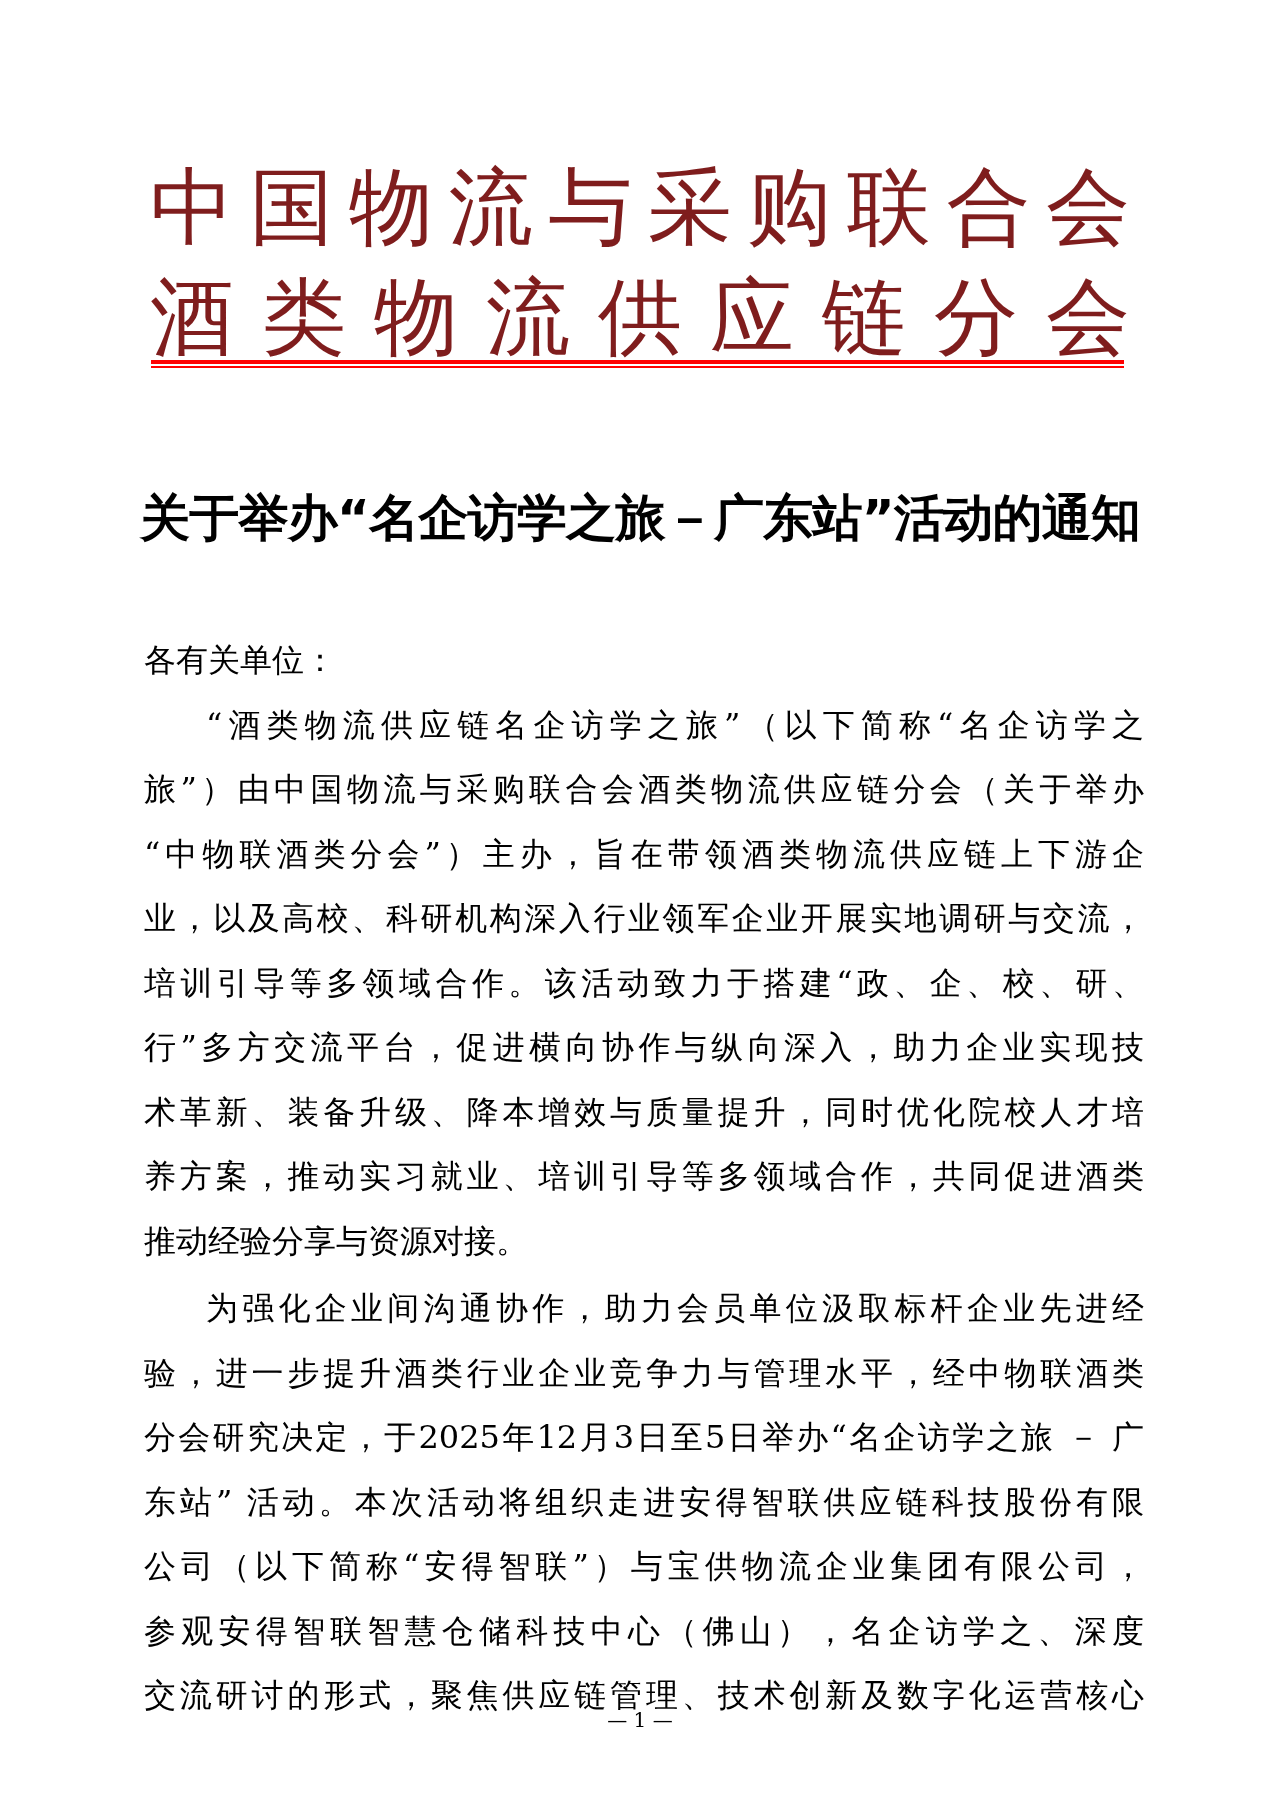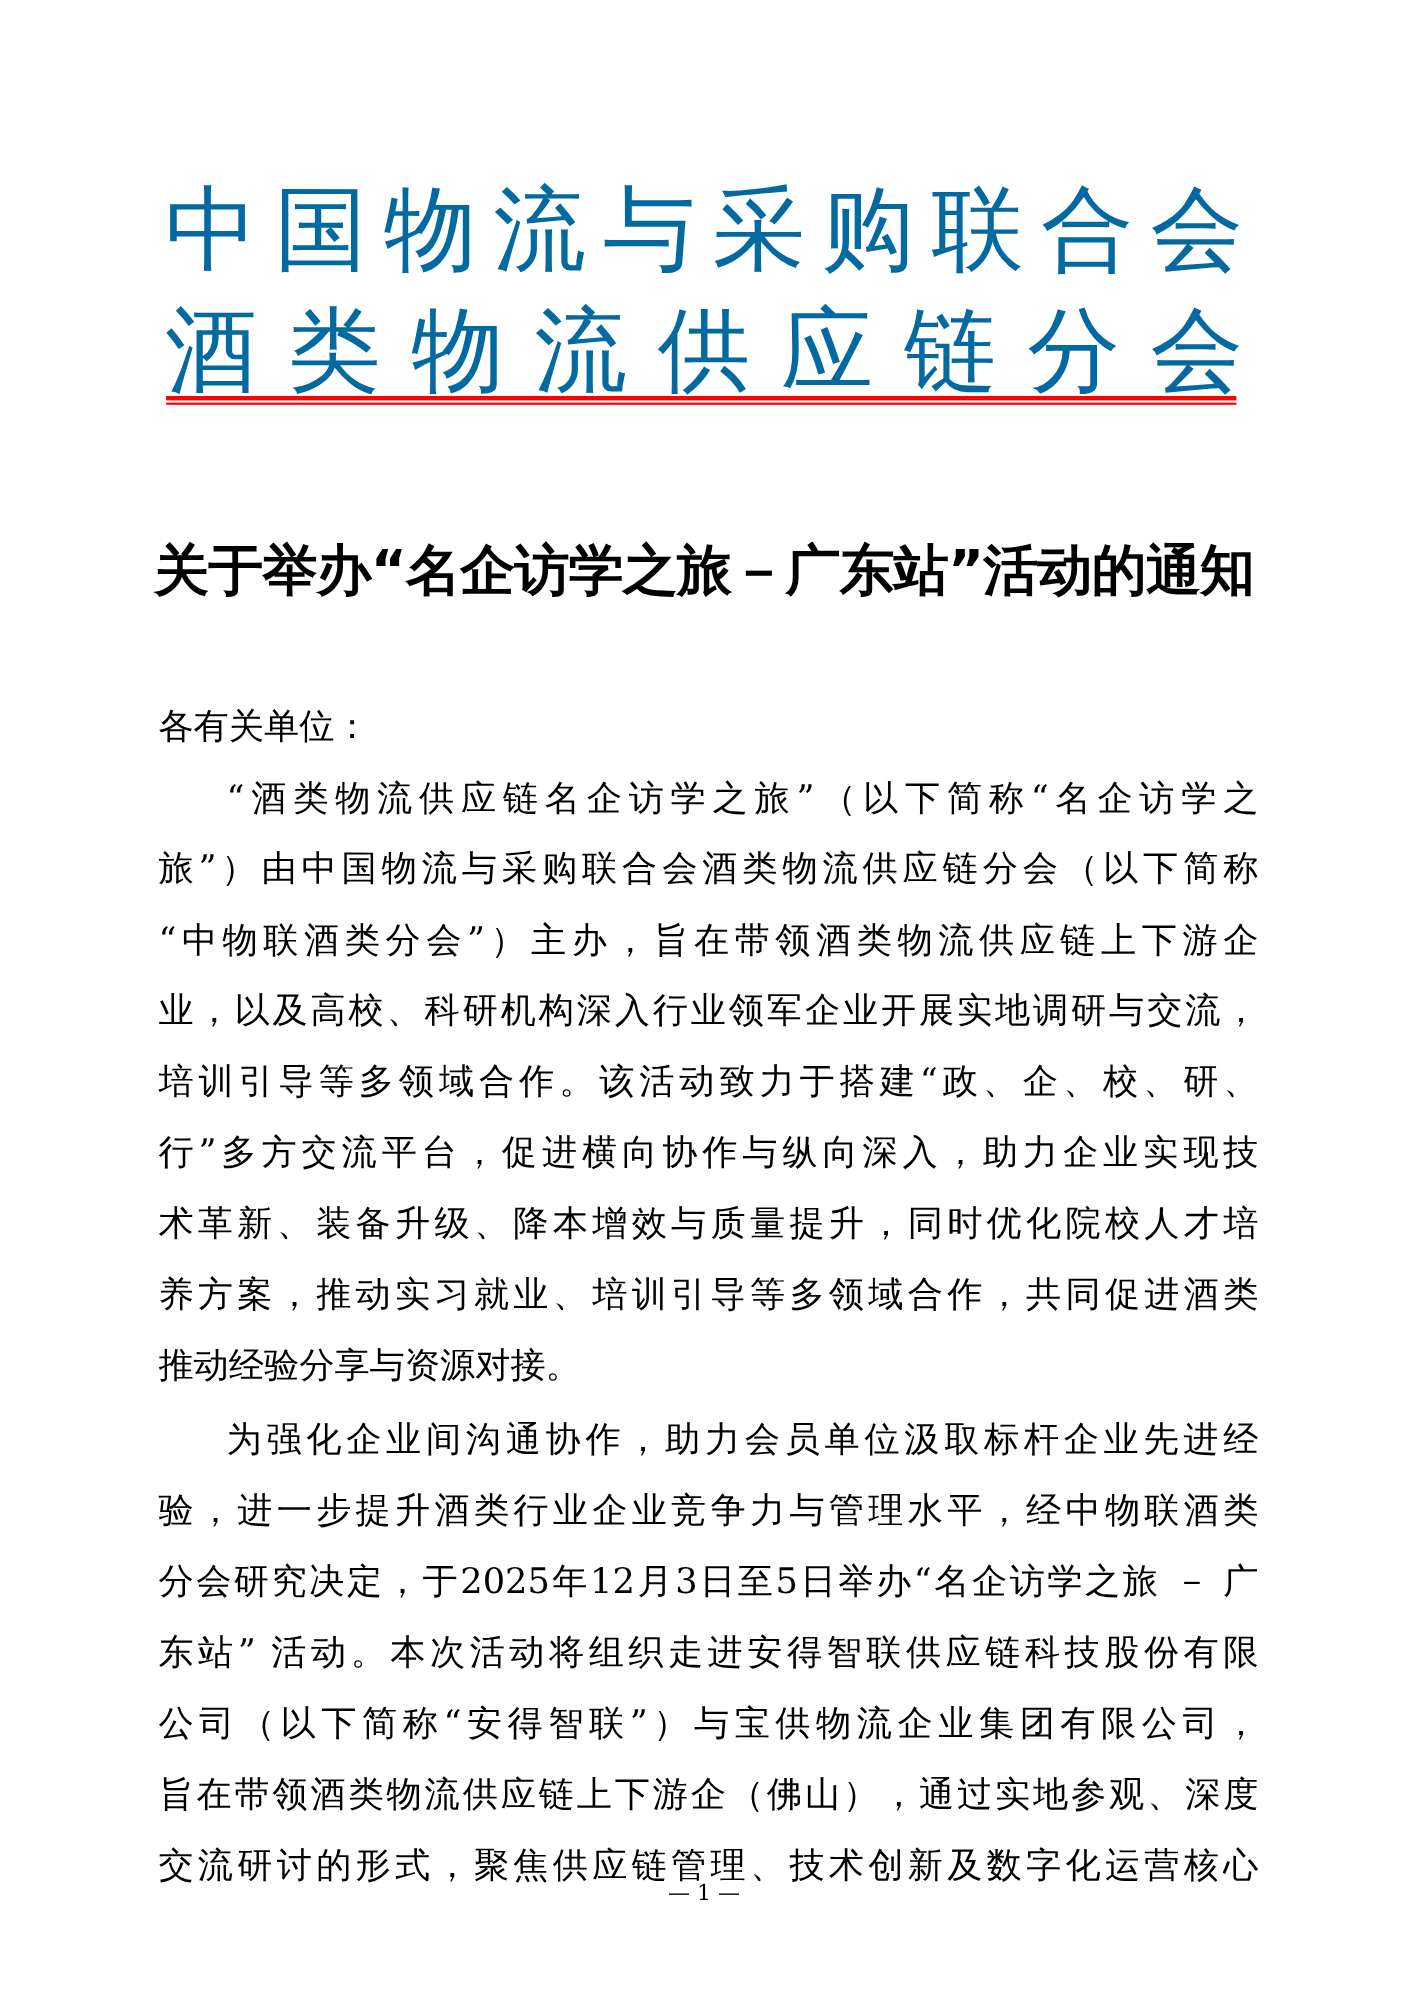--- a/index.html
+++ b/index.html
@@ -1,19 +1,19 @@
 <!DOCTYPE html>
 <html><head>
 <meta charset="utf-8">
 <style>
   html, body { margin: 0; padding: 0; background: #ffffff; }
   body { width: 1280px; height: 1810px; position: relative; overflow: hidden;
          font-family: "DejaVu Serif", serif; color: #000; }
-  .masthead { position: absolute; left: 150px; width: 980px; color: #0369a1;
-              font-family: Liberation Sans, sans-serif; font-weight: normal;
+  .masthead { position: absolute; left: 150px; width: 980px; color: #7f1d1d;
+              font-family: Liberation Serif, serif; font-weight: normal;
               font-size: 84px; line-height: 100px; white-space: nowrap;
               text-align: justify; text-align-last: justify; }
   #mast1 { top: 158px; }
   #mast2 { top: 258px; margin-top: 10px; }
   .rule-thick { position: absolute; left: 151px; width: 973px; top: 360px; height: 4px; background: #ff0000; }
   .rule-thin { position: absolute; left: 151px; width: 973px; top: 366px; height: 2px; background: #ff0000; }
   .doc-title { position: absolute; left: 140px; width: 1000px; top: 488px;
                font-family: "DejaVu Sans", sans-serif; font-weight: bold;
                font-size: 50px; line-height: 60px; white-space: nowrap; letter-spacing: -1px;
                text-align: justify; text-align-last: justify; }
@@ -34,36 +34,36 @@
 <div class="rule-thick"></div>
 <div class="rule-thin"></div>
 
 <div class="doc-title">关于举办“名企访学之旅－广东站”活动的通知</div>
 
 <div class="body-text">
   <div class="line last">各有关单位：</div>
 
   <div>
     <div class="line indent">“酒类物流供应链名企访学之旅”（以下简称“名企访学之</div>
-    <div class="line">旅”）由中国物流与采购联合会酒类物流供应链分会（以下简称</div>
+    <div class="line">旅”）由中国物流与采购联合会酒类物流供应链分会（关于举办</div>
     <div class="line">“中物联酒类分会”）主办，旨在带领酒类物流供应链上下游企</div>
     <div class="line">业，以及高校、科研机构深入行业领军企业开展实地调研与交流，</div>
     <div class="line">培训引导等多领域合作。该活动致力于搭建“政、企、校、研、</div>
     <div class="line">行”多方交流平台，促进横向协作与纵向深入，助力企业实现技</div>
     <div class="line">术革新、装备升级、降本增效与质量提升，同时优化院校人才培</div>
     <div class="line">养方案，推动实习就业、培训引导等多领域合作，共同促进酒类</div>
     <div class="line last">推动经验分享与资源对接。</div>
   </div>
 
   <div class="para-gap"></div>
 
   <div>
     <div class="line indent">为强化企业间沟通协作，助力会员单位汲取标杆企业先进经</div>
     <div class="line">验，进一步提升酒类行业企业竞争力与管理水平，经中物联酒类</div>
     <div class="line">分会研究决定，于2025年12月3日至5日举办“名企访学之旅 － 广</div>
     <div class="line">东站” 活动。本次活动将组织走进安得智联供应链科技股份有限</div>
     <div class="line">公司（以下简称“安得智联”）与宝供物流企业集团有限公司，</div>
-    <div class="line">旨在带领酒类物流供应链上下游企（佛山），通过实地参观、深度</div>
+    <div class="line">参观安得智联智慧仓储科技中心（佛山），名企访学之、深度</div>
     <div class="line">交流研讨的形式，聚焦供应链管理、技术创新及数字化运营核心</div>
   </div>
 </div>
 
 <div class="page-num">— 1 —</div>
 
 </body></html>

